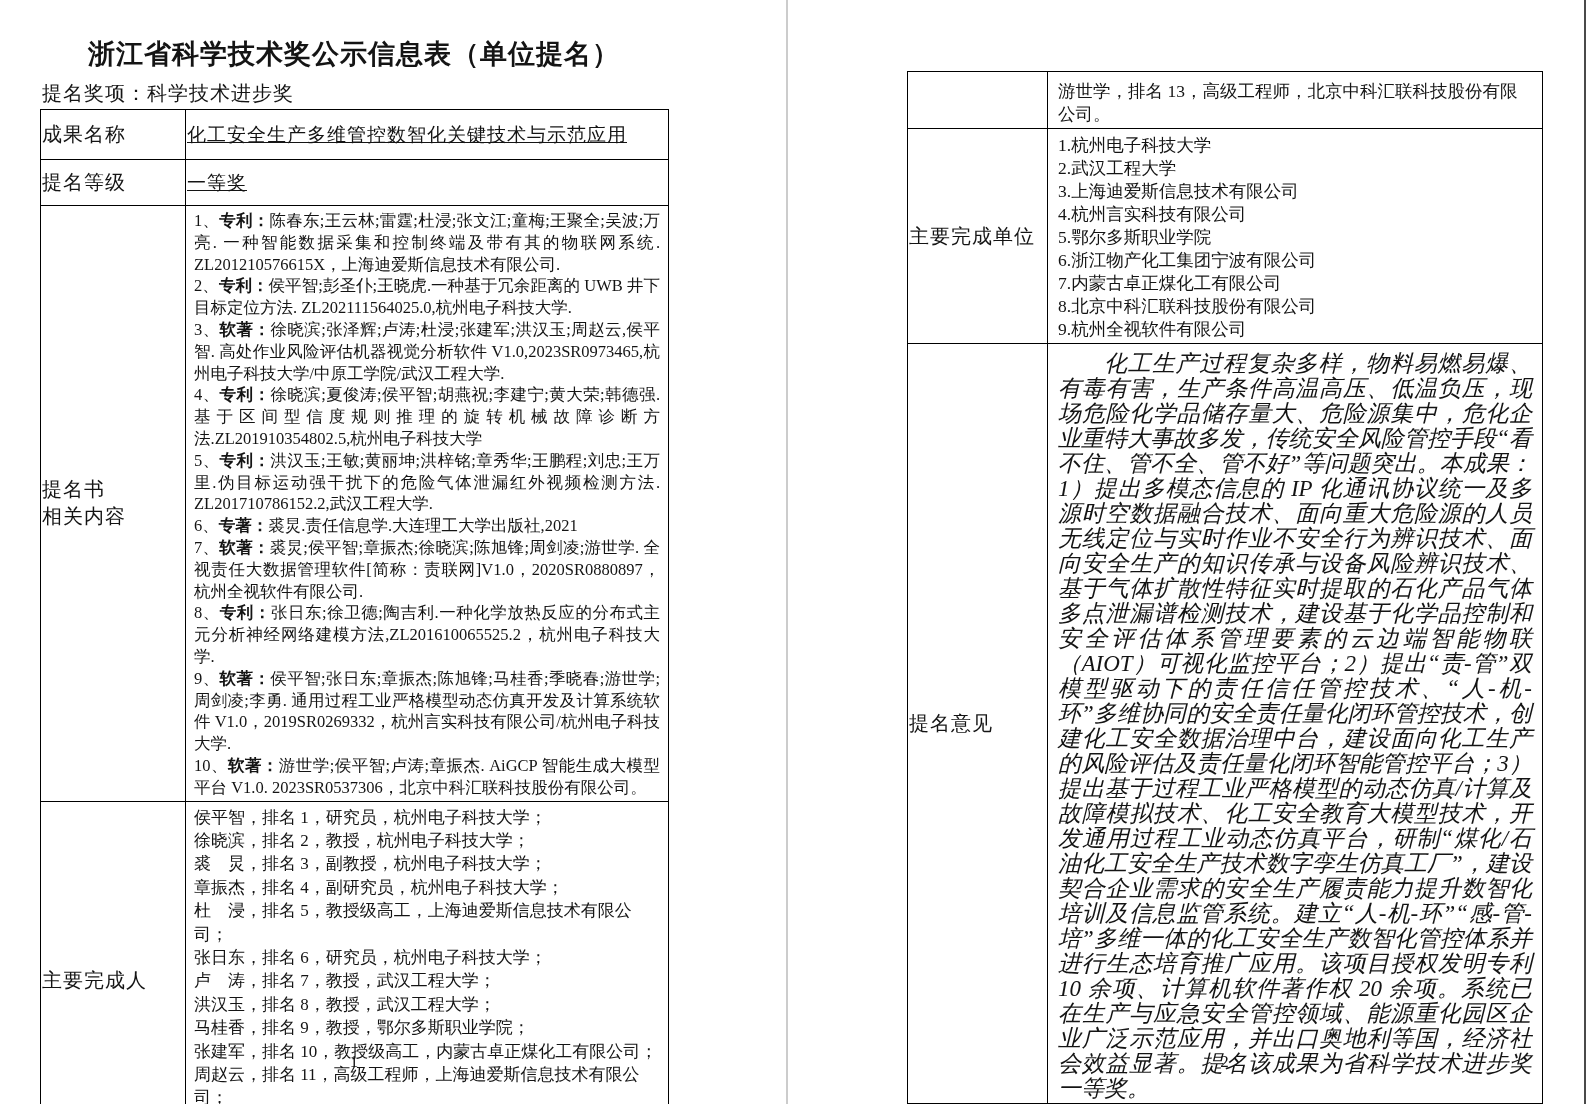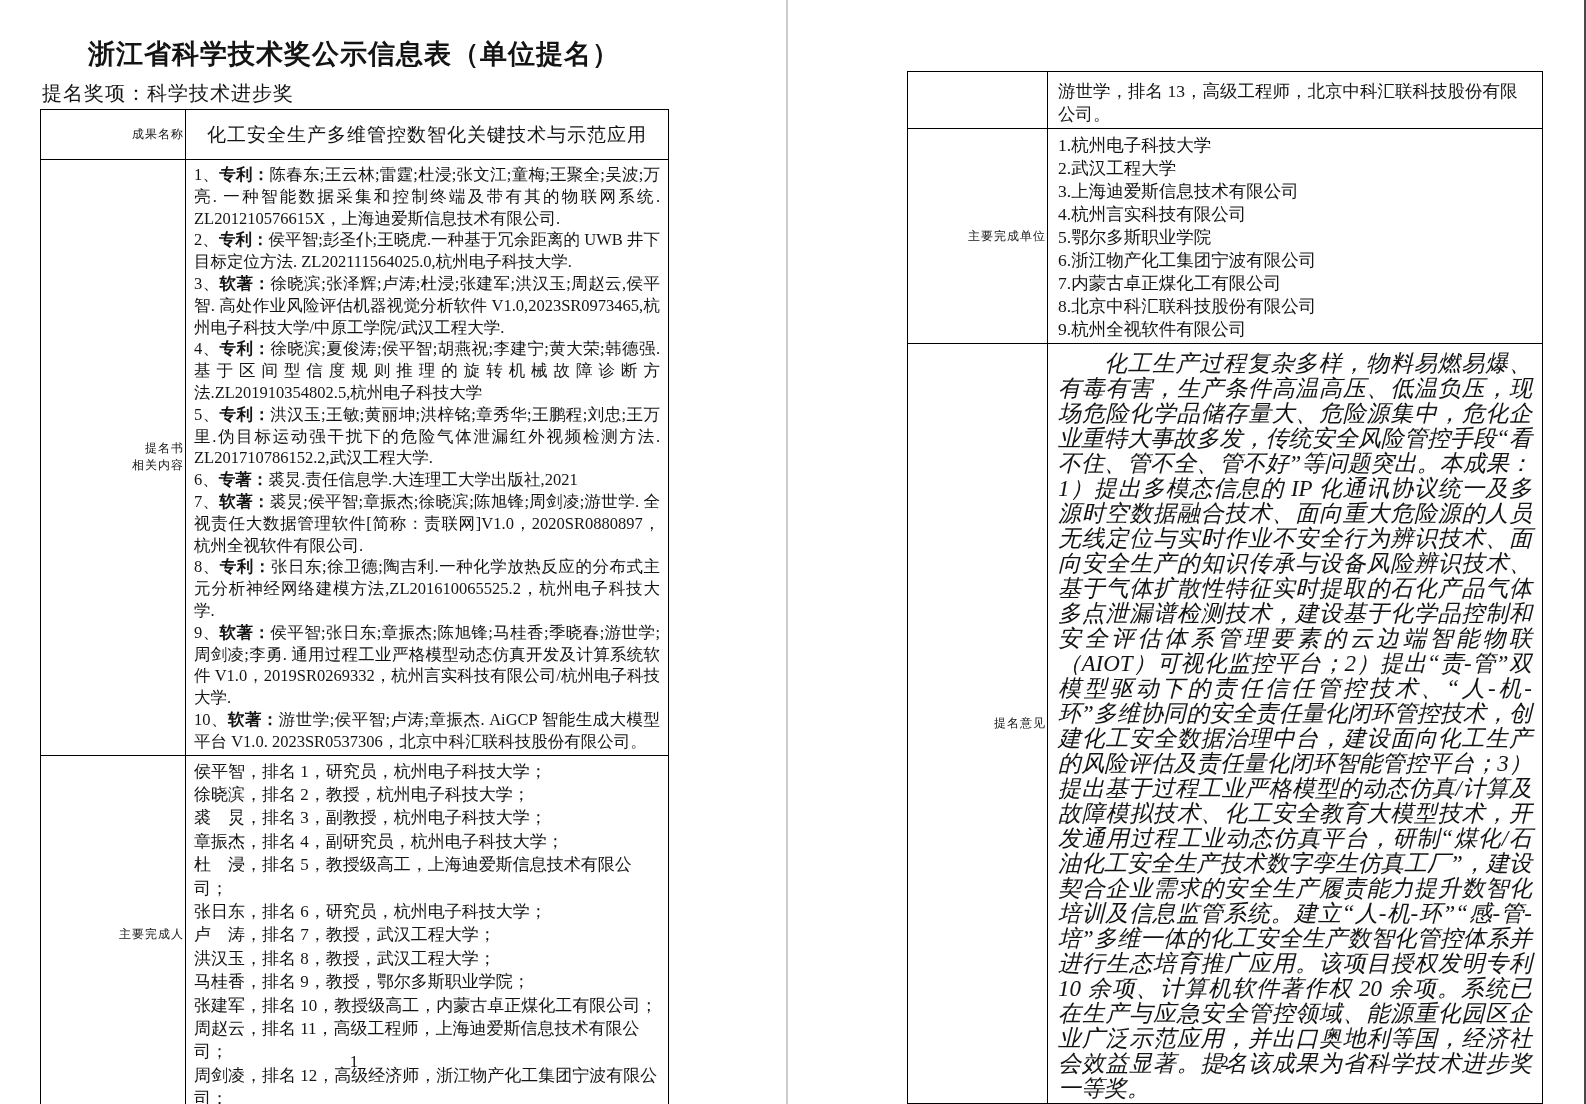--- a/index.html
+++ b/index.html
@@ -21,22 +21,22 @@
   table.info td{border:1.5px solid #000;overflow:hidden;}
 
   #table-left{left:40px;top:93px;width:628px;}
   #table-left col.c1{width:145px;}
   #table-left col.c2{width:483px;}
 
   #table-right{left:119px;top:10px;width:635px;margin-top:45px;}
   #table-right col.c1{width:140px;}
   #table-right col.c2{width:495px;}
 
-  td.label-cell{text-align:right;vertical-align:middle;font-size:12px;letter-spacing:1px;}
-  td.value-center{text-align:center;vertical-align:middle;font-size:19px;letter-spacing:1px;}
+  td.label-cell{text-align:left;vertical-align:middle;font-size:20px;letter-spacing:1px;}
+  td.value-center{vertical-align:middle;font-size:19px;letter-spacing:1px;text-decoration:underline;}
 
   td.content-cell{vertical-align:top;padding:4px 8px 2px 8px;font-size:16.5px;
     line-height:21.8px;text-align:justify;}
   .citem b{font-weight:bold;}
 
   td.contrib-cell{vertical-align:top;padding:4px 8px 2px 8px;font-size:17px;line-height:23.4px;}
   td.cont-row-cell{vertical-align:top;padding:8px 10px 2px 10px;font-size:17.5px;line-height:23px;}
   td.units-cell{vertical-align:top;padding:5px 10px 2px 10px;font-size:17.5px;line-height:23px;}
   td.opinion-cell{vertical-align:top;padding:7px 10px 2px 10px;font-size:23px;
     line-height:25px;text-align:justify;font-style:italic;}
@@ -55,20 +55,24 @@
 
   <table class="info" id="table-left">
     <colgroup>
         <col class="c1">
         <col class="c2">
       </colgroup>
     <tbody>
         <tr>
       <td class="label-cell" style="height:47px;">成果名称</td>
       <td class="value-center">化工安全生产多维管控数智化关键技术与示范应用</td>
+    </tr>
+    <tr>
+      <td class="label-cell" style="height:43px;">提名等级</td>
+      <td class="value-center">一等奖</td>
     </tr>
     <tr>
       <td class="label-cell" style="height:562px;">
         <div>提名书</div>
         <div>相关内容</div>
       </td>
       <td class="content-cell">
         <div class="citem"><span>1、</span><b>专利：</b><span>陈春东;王云林;雷霆;杜浸;张文江;童梅;王聚全;吴波;万亮. 一种智能数据采集和控制终端及带有其的物联网系统. ZL201210576615X，上海迪爱斯信息技术有限公司.</span></div>
         <div class="citem"><span>2、</span><b>专利：</b><span>侯平智;彭圣仆;王晓虎.一种基于冗余距离的 UWB 井下目标定位方法. ZL202111564025.0,杭州电子科技大学.</span></div>
         <div class="citem"><span>3、</span><b>软著：</b><span>徐晓滨;张泽辉;卢涛;杜浸;张建军;洪汉玉;周赵云,侯平智. 高处作业风险评估机器视觉分析软件 V1.0,2023SR0973465,杭州电子科技大学/中原工学院/武汉工程大学.</span></div>

